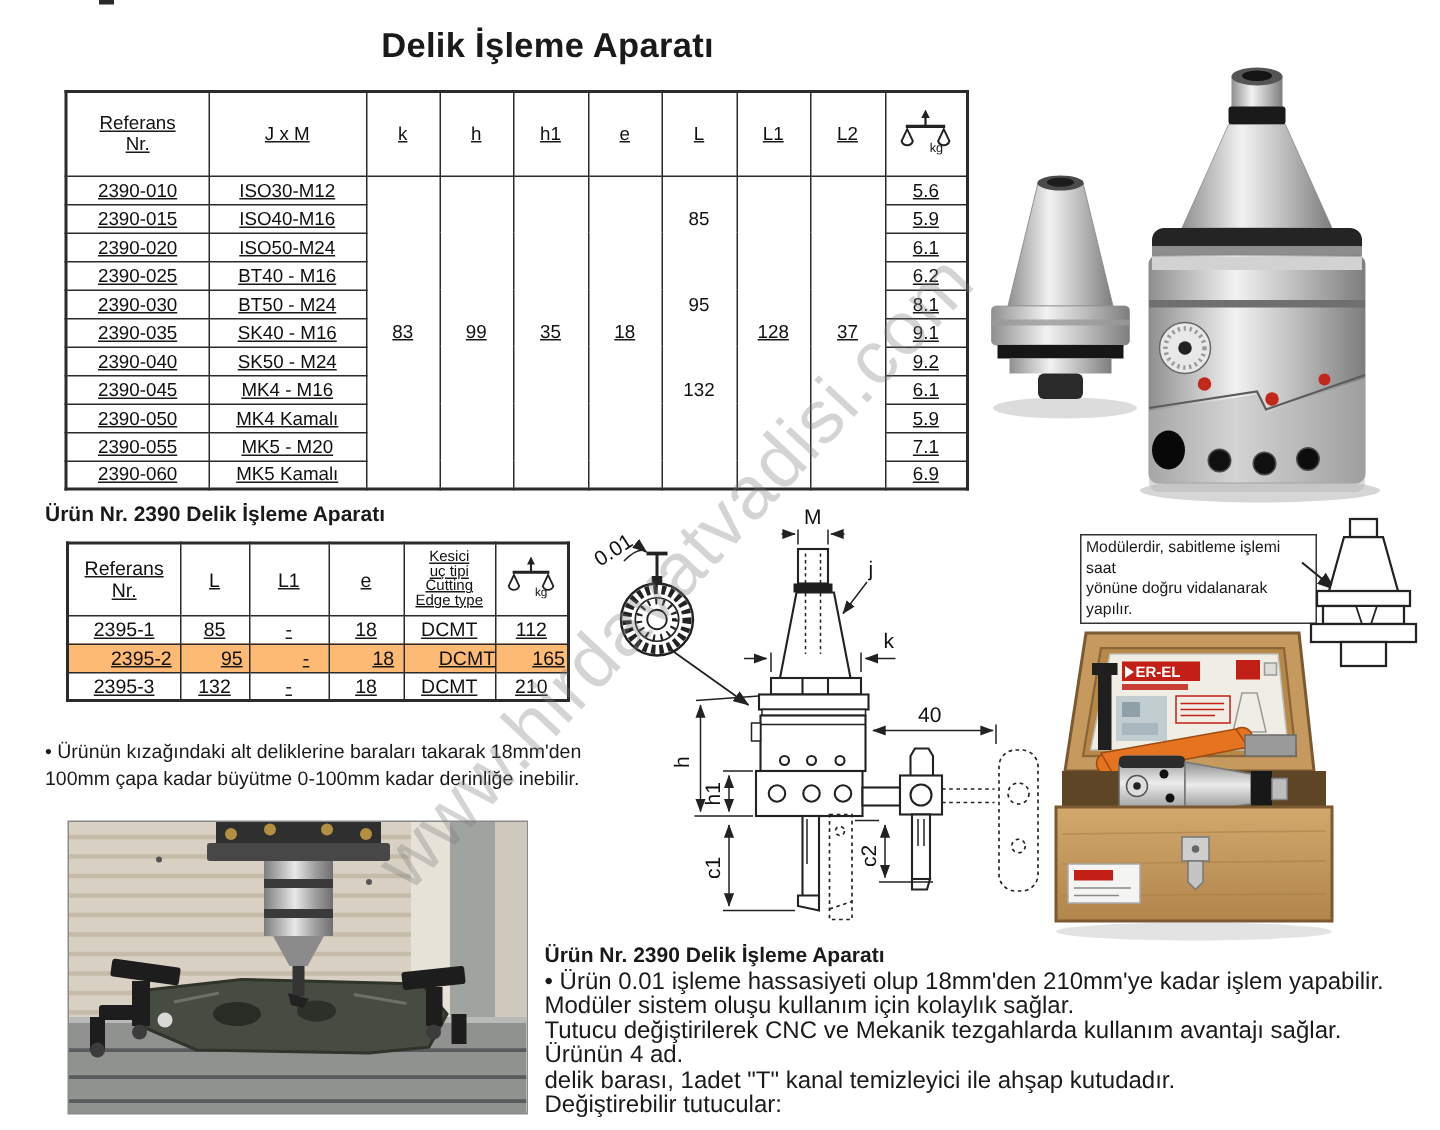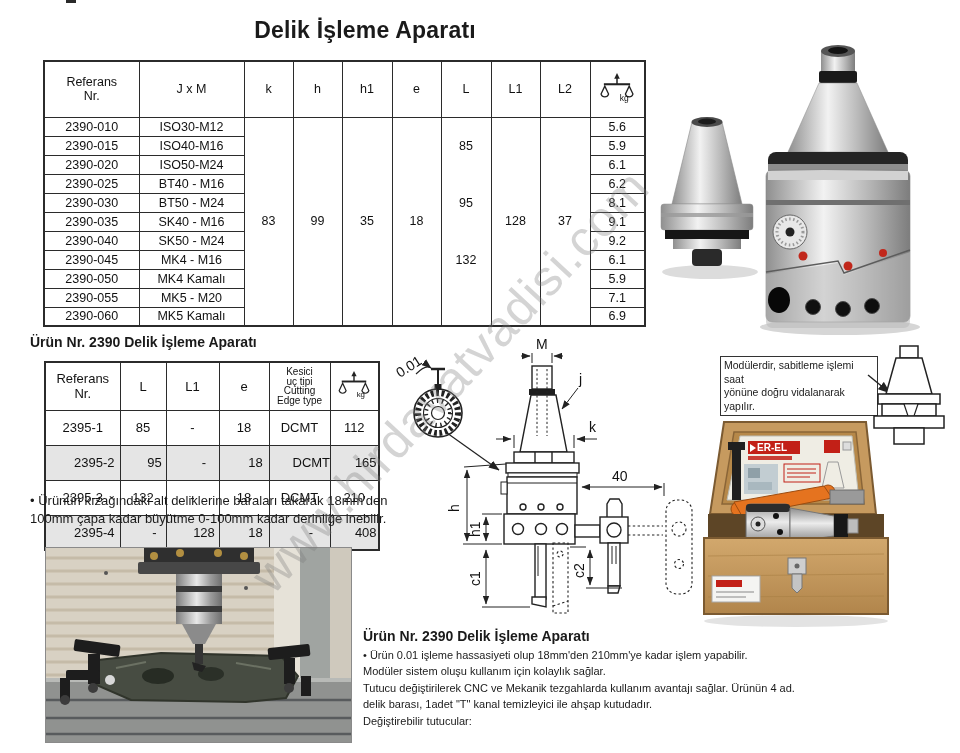--- a/index.html
+++ b/index.html
@@ -1,41 +1,41 @@
 <!DOCTYPE html>
 <html><head>
 <meta charset="utf-8">
 <style>
   html,body{margin:0;padding:0;}
   body{width:960px;height:753px;position:relative;background:#fff;overflow:hidden;
        font-family:"Liberation Sans", sans-serif;color:#1a1a1a;}
   .abs{position:absolute;}
   .pre{white-space:pre-line;}
   
-  table.t{border-collapse:collapse;table-layout:fixed;background:#fff;border:2px solid #2b2b2b;}
+  table.t{border-collapse:collapse;table-layout:fixed;background:#fff;border:2px solid #2b2b2b;text-decoration:underline;}
   table.t th,table.t td{border:1px solid #2b2b2b;text-align:center;vertical-align:middle;
        padding:0;font-weight:normal;color:#111;}
   .t1{width:602px;font-size:12.5px;}
   .t1 tr{height:19px;}
   .t1 tr.h1r{height:56px;}
   .t2{width:334px;font-size:13px;}
-  .t2 tr{height:35px;}
+  .t2 tr{height:19px;}
   .t2 tr.h2r{height:48px;}
-  .t2 tr.sh td{background:#e5e5e5;padding-left:23px;}
+  .t2 tr.sh td{background:#fdba74;padding-left:23px;}
   .t2 th.cut{font-size:10px;line-height:9.5px;margin-left:11px;}
   .lcol{position:relative;}
   .lv{position:absolute;left:0;width:100%;height:19px;line-height:19px;}
   .title{font-size:23px;font-weight:bold;text-align:center;letter-spacing:0.2px;}
   .h2{font-size:14px;font-weight:bold;}
   .note{font-size:13px;line-height:17.5px;}
   .notebox{width:150px;border:1.2px solid #333;font-size:10.5px;line-height:13.5px;
        padding:2px 3px;background:#fff;}
   .btxt{width:585px;}
   .btxt .bh{font-size:14px;font-weight:bold;margin:0 0 3px 0;}
-  .btxt .bl{font-size:11px;line-height:16.4px;}
+  .btxt .bl{font-size:16px;line-height:16.4px;}
   .wm{width:920px;text-align:center;font-size:50px;letter-spacing:1px;
       color:rgba(120,120,120,0.32);transform:rotate(-47deg);z-index:40;pointer-events:none;}
   .photo-frame{border:1px solid #8a8a8a;}
   svg text{font-family:"Liberation Sans", sans-serif;}
 </style>
 </head>
 <body>
 
 <div class="abs" style="left:66px;top:0;width:10px;height:3px;background:#2a2a2a;"></div>
 
@@ -245,28 +245,20 @@
         <td>165</td>
       </tr>
   <tr>
         <td>2395-3</td>
         <td>132</td>
         <td>-</td>
         <td>18</td>
         <td>DCMT</td>
         <td>210</td>
       </tr>
-  <tr class="sh">
-        <td>2395-4</td>
-        <td>-</td>
-        <td>128</td>
-        <td>18</td>
-        <td>-</td>
-        <td>408</td>
-      </tr>
 </tbody>
   </table>
 
 <div class="abs note pre" style="left:30px;top:492px;width:360px;">• Ürünün kızağındaki alt deliklerine baraları takarak 18mm'den
 100mm çapa kadar büyütme 0-100mm kadar derinliğe inebilir.</div>
 
 <svg class="abs" style="left:360px;top:336px;" width="356" height="300" viewBox="0 0 356 300">
   <defs>
     <marker id="ar" viewBox="0 0 8 6" markerWidth="9" markerHeight="7" refX="7.5" refY="3" orient="auto-start-reverse">
       <path d="M0,0 L8,3 L0,6 z" fill="#222"></path>

